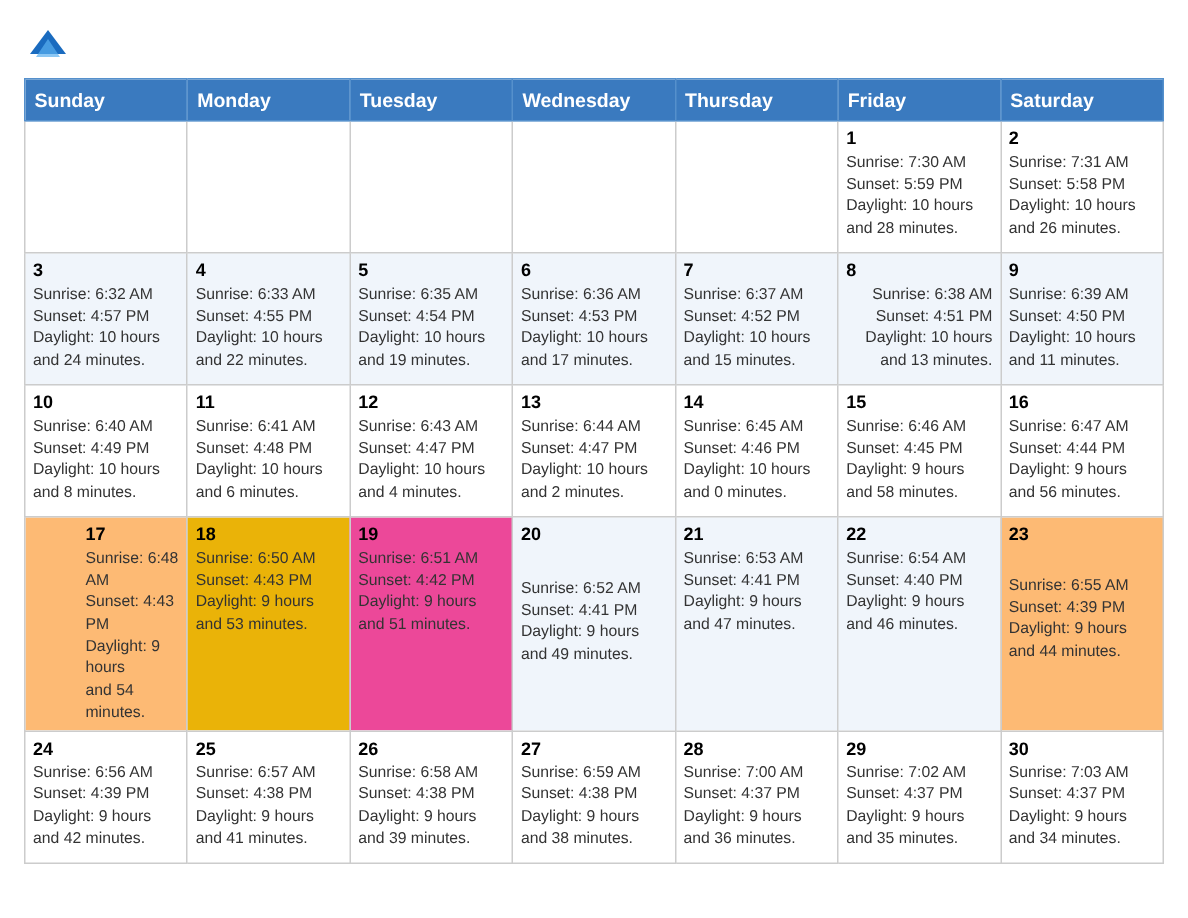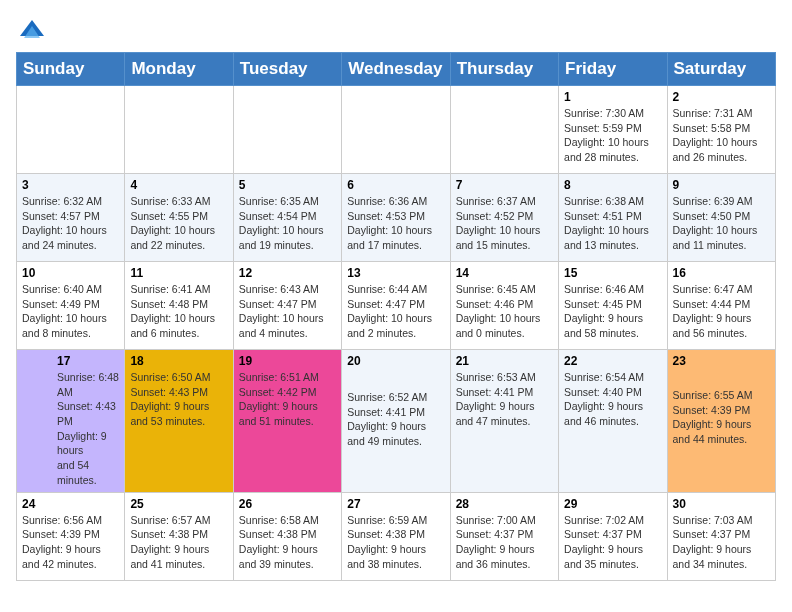--- a/index.html
+++ b/index.html
@@ -47,21 +47,21 @@
     .calendar {
       width: 100%;
       border-collapse: collapse;
       font-size: 11px;
     }
     .calendar th {
       background: #3a7abf;
       color: #fff;
       text-align: left;
       padding: 6px 6px;
-      font-size: 17px;
+      font-size: 13px;
       font-weight: bold;
       border: 1px solid #5590cc;
     }
     .calendar td {
       border: 1px solid #ccc;
       vertical-align: top;
       padding: 4px 5px;
       width: 108px;
       min-height: 80px;
       background: #fff;
@@ -172,21 +172,21 @@
         </td>
         <td style="background: rgb(240, 245, 251);">
           <span class="day-num">7</span>
           <div class="day-info" style="white-space: pre-line;">Sunrise: 6:37 AM
 Sunset: 4:52 PM
 Daylight: 10 hours
 and 15 minutes.</div>
         </td>
         <td style="background: rgb(240, 245, 251);">
           <span class="day-num">8</span>
-          <div class="day-info" style="white-space: pre-line;">Sunrise: 6:38 AM
+          <div class="day-info" style="white-space: pre-line; text-align: right;">Sunrise: 6:38 AM
 Sunset: 4:51 PM
 Daylight: 10 hours
 and 13 minutes.</div>
         </td>
         <td style="background: rgb(240, 245, 251);">
           <span class="day-num">9</span>
           <div class="day-info" style="white-space: pre-line;">Sunrise: 6:39 AM
 Sunset: 4:50 PM
 Daylight: 10 hours
 and 11 minutes.</div>
@@ -237,21 +237,21 @@
         </td>
         <td>
           <span class="day-num">16</span>
           <div class="day-info" style="white-space: pre-line;">Sunrise: 6:47 AM
 Sunset: 4:44 PM
 Daylight: 9 hours
 and 56 minutes.</div>
         </td>
       </tr>
       <tr class="week-row">
-        <td style="background: #c4b5fd; padding-left: 40px;">
+        <td style="background: #fdba74; padding-left: 40px;">
           <span class="day-num">17</span>
           <div class="day-info" style="white-space: pre-line;">Sunrise: 6:48 AM
 Sunset: 4:43 PM
 Daylight: 9 hours
 and 54 minutes.</div>
         </td>
         <td style="background: #eab308;">
           <span class="day-num">18</span>
           <div class="day-info" style="white-space: pre-line;">Sunrise: 6:50 AM
 Sunset: 4:43 PM

